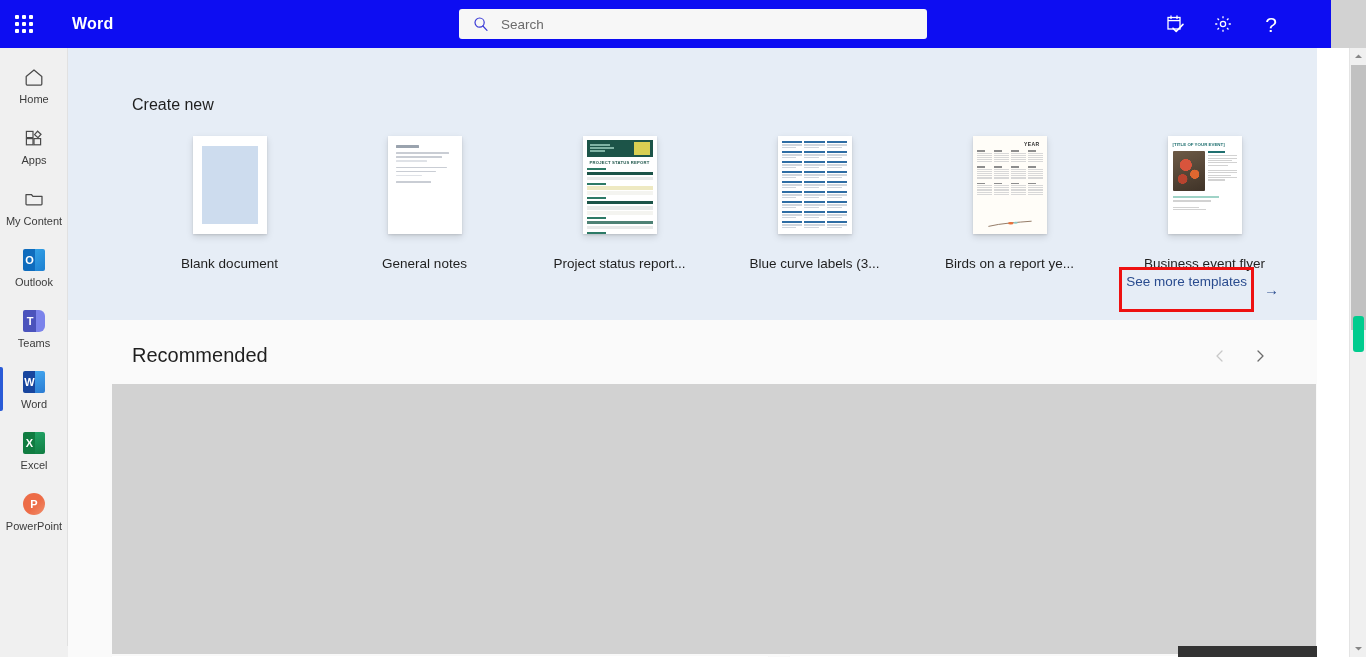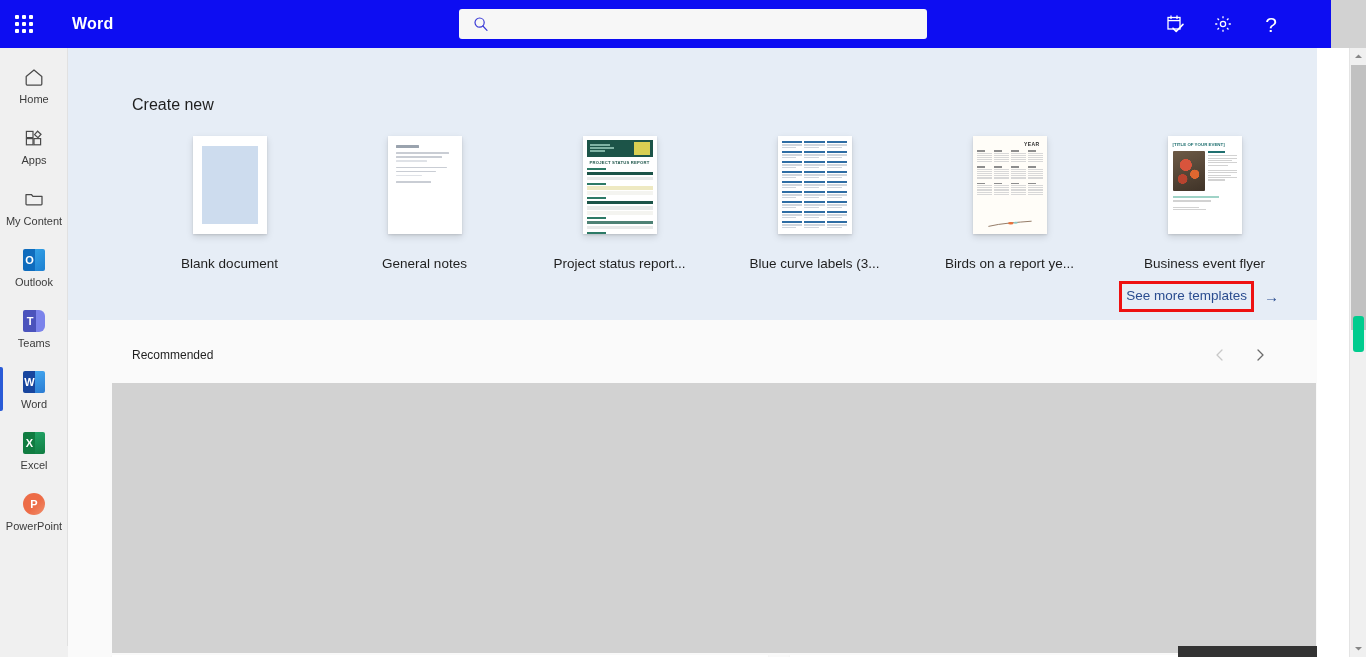--- a/index.html
+++ b/index.html
@@ -183,35 +183,35 @@
   .fl-foot { margin-top: 5px; }
   .fl-foot .g { height: 2px; background: #9fd3c7; width: 72%; margin-bottom: 2px; }
   .fl-foot .l { height: 1.1px; background: #d2d2d2; width: 60%; margin-bottom: 1.3px; }
 
   
   .see-more-row {
     position: absolute; right: 38px; bottom: 8px;
     display: flex; align-items: center;
   }
   .see-more-box {
-    border: 3px solid #ee1111; padding: 4px 4px 6px 4px;
+    border: 3px solid #ee1111; padding: 4px 4px 20px 4px;
     display: flex; align-items: center;
   }
   .see-more-link {
     font-size: 13.5px; color: #2a4c8f; cursor: pointer; white-space: nowrap;
   }
   .see-more-arrow { margin-left: 10px; color: #2a4c8f; font-size: 15px; }
 
   
   .rec-section { position: relative; width: 1249px; background: #fafafa; }
   .rec-head {
     display: flex; align-items: center; justify-content: space-between;
     padding: 24px 46px 0 64px;
   }
-  .rec-title { font-size: 12px; color: #1f1f1f; }
+  .rec-title { font-size: 20px; color: #1f1f1f; }
   .rec-navs { display: flex; align-items: center; gap: 18px; }
   .chev { width: 22px; height: 22px; display: flex; align-items: center; justify-content: center; cursor: pointer; }
   .rec-body {
     margin: 17px 0 0 44px; width: 1204px; height: 270px;
     background: #d2d2d2;
   }
   .rec-cards { display: flex; gap: 22px; margin-left: 44px; margin-top: 2px; }
   .rec-card { width: 656px; height: 14px; background: #fff; box-shadow: 0 1px 2px rgba(0,0,0,.08); }
   .rec-card.b { width: 520px; }
 
@@ -255,20 +255,21 @@
           <span></span>
       </div>
     </div>
     <div class="app-title">Word</div>
 
     <div class="search-wrap">
       <svg class="search-icon" viewBox="0 0 16 16">
         <circle cx="6.6" cy="6.6" r="4.6" fill="none" stroke="#3a3ad6" stroke-width="1.2"></circle>
         <line x1="9.9" y1="10" x2="14" y2="14.3" stroke="#3a3ad6" stroke-width="1.2" stroke-linecap="round"></line>
       </svg>
+      <input class="search-input" type="text" placeholder="Search" style="">
     </div>
 
     <div class="header-icons">
       <div class="hicon">
         <svg width="20" height="20" viewBox="0 0 20 20">
           <rect x="3" y="3.5" width="12" height="11.5" fill="none" stroke="#fff" stroke-width="1.3"></rect>
           <line x1="3" y1="6.6" x2="15" y2="6.6" stroke="#fff" stroke-width="1.3"></line>
           <line x1="6" y1="2" x2="6" y2="4.6" stroke="#fff" stroke-width="1.3" stroke-linecap="round"></line>
           <line x1="12" y1="2" x2="12" y2="4.6" stroke="#fff" stroke-width="1.3" stroke-linecap="round"></line>
           <path d="M8 14.2 L11.2 17.4 L18 10.4" fill="none" stroke="#fff" stroke-width="1.6" stroke-linecap="round" stroke-linejoin="round"></path>

